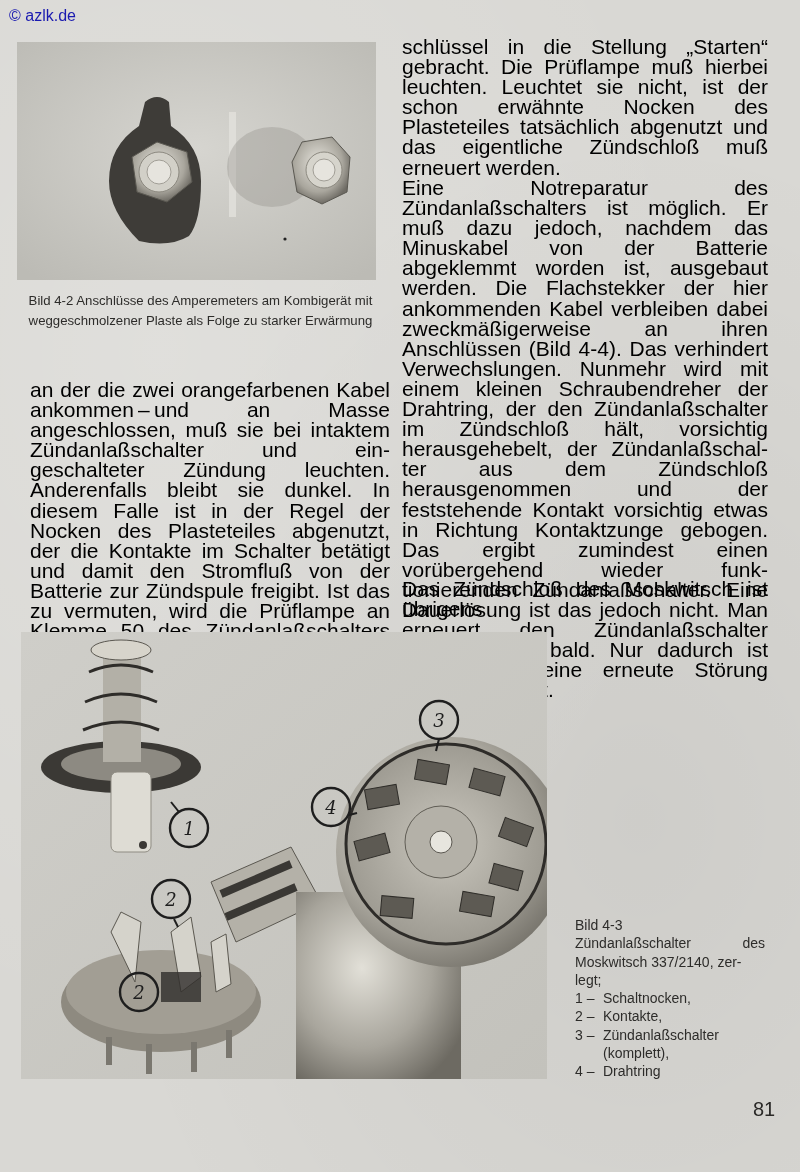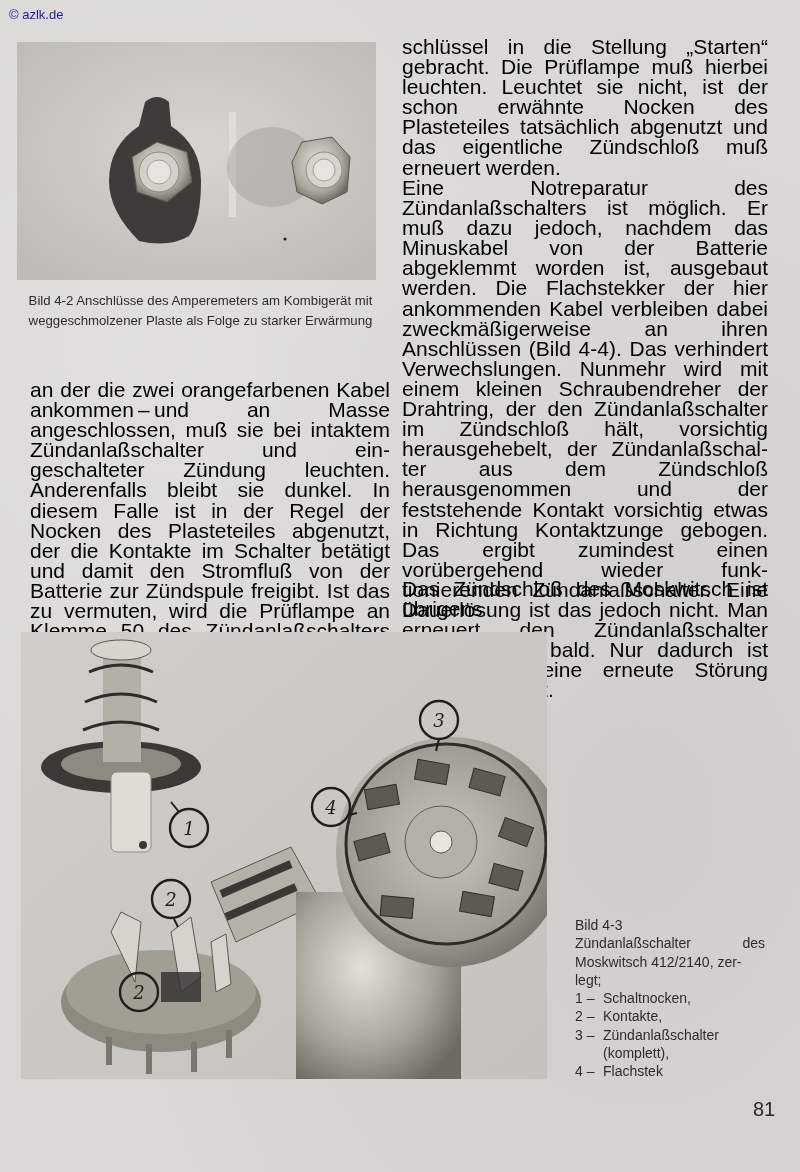--- a/index.html
+++ b/index.html
@@ -7,21 +7,21 @@
       width: 800px; height: 1172px; position: relative; overflow: hidden;
       background: #d9d8d4;
       background-image:
         radial-gradient(ellipse at 20% 30%, rgba(255,255,255,0.18), transparent 60%),
         radial-gradient(ellipse at 80% 70%, rgba(0,0,0,0.05), transparent 60%);
       font-family: "Liberation Sans", sans-serif;
       color: #2b2a28;
     }
     .watermark {
       position: absolute; left: 9px; top: 7px;
-      font-size: 13px; color: #1a1ab0; font-family: "Liberation Sans", sans-serif;
+      font-size: 16px; color: #1a1ab0; font-family: "Liberation Sans", sans-serif;
     }
     .photo {
       position: absolute; background: #c9c8c3; overflow: hidden;
       box-shadow: inset 0 0 0 1px rgba(0,0,0,0.05);
     }
     .photo svg { width: 100%; height: 100%; display: block; }
     #photo-1 { left: 17px; top: 42px; width: 359px; height: 238px; }
     #photo-2 { left: 21px; top: 632px; width: 526px; height: 447px; }
     .caption { position: absolute; font-size: 13.2px; line-height: 20px; color: #2d2c2a; }
     #caption-1 { left: 18px; top: 291px; width: 365px; text-align: center; }
@@ -178,37 +178,37 @@
     </g>
   </svg>
 </div>
 
 <div class="caption" id="caption-2">
   <span class="title">Bild 4-3</span>
   <span class="desc-line">
     <span>Zündanlaßschalter</span>
     <span>des</span>
   </span>
-  <span class="title">Moskwitsch 412/2140, zer-</span>
+  <span class="title">Moskwitsch 337/2140, zer-</span>
   <span class="title">legt;</span>
   <div class="legend-item">
     <span class="legend-num">1 –</span>
     <span>Schaltnocken,</span>
   </div>
   <div class="legend-item">
     <span class="legend-num">2 –</span>
     <span>Kontakte,</span>
   </div>
   <div class="legend-item">
     <span class="legend-num">3 –</span>
     <span>Zündanlaßschalter</span>
   </div>
   <div class="legend-item">
     <span class="legend-num"></span>
     <span>(komplett),</span>
   </div>
   <div class="legend-item">
     <span class="legend-num">4 –</span>
-    <span>Flachstek</span>
+    <span>Drahtring</span>
   </div>
 </div>
 
 <div class="page-number">81</div>
 
 </body></html>

